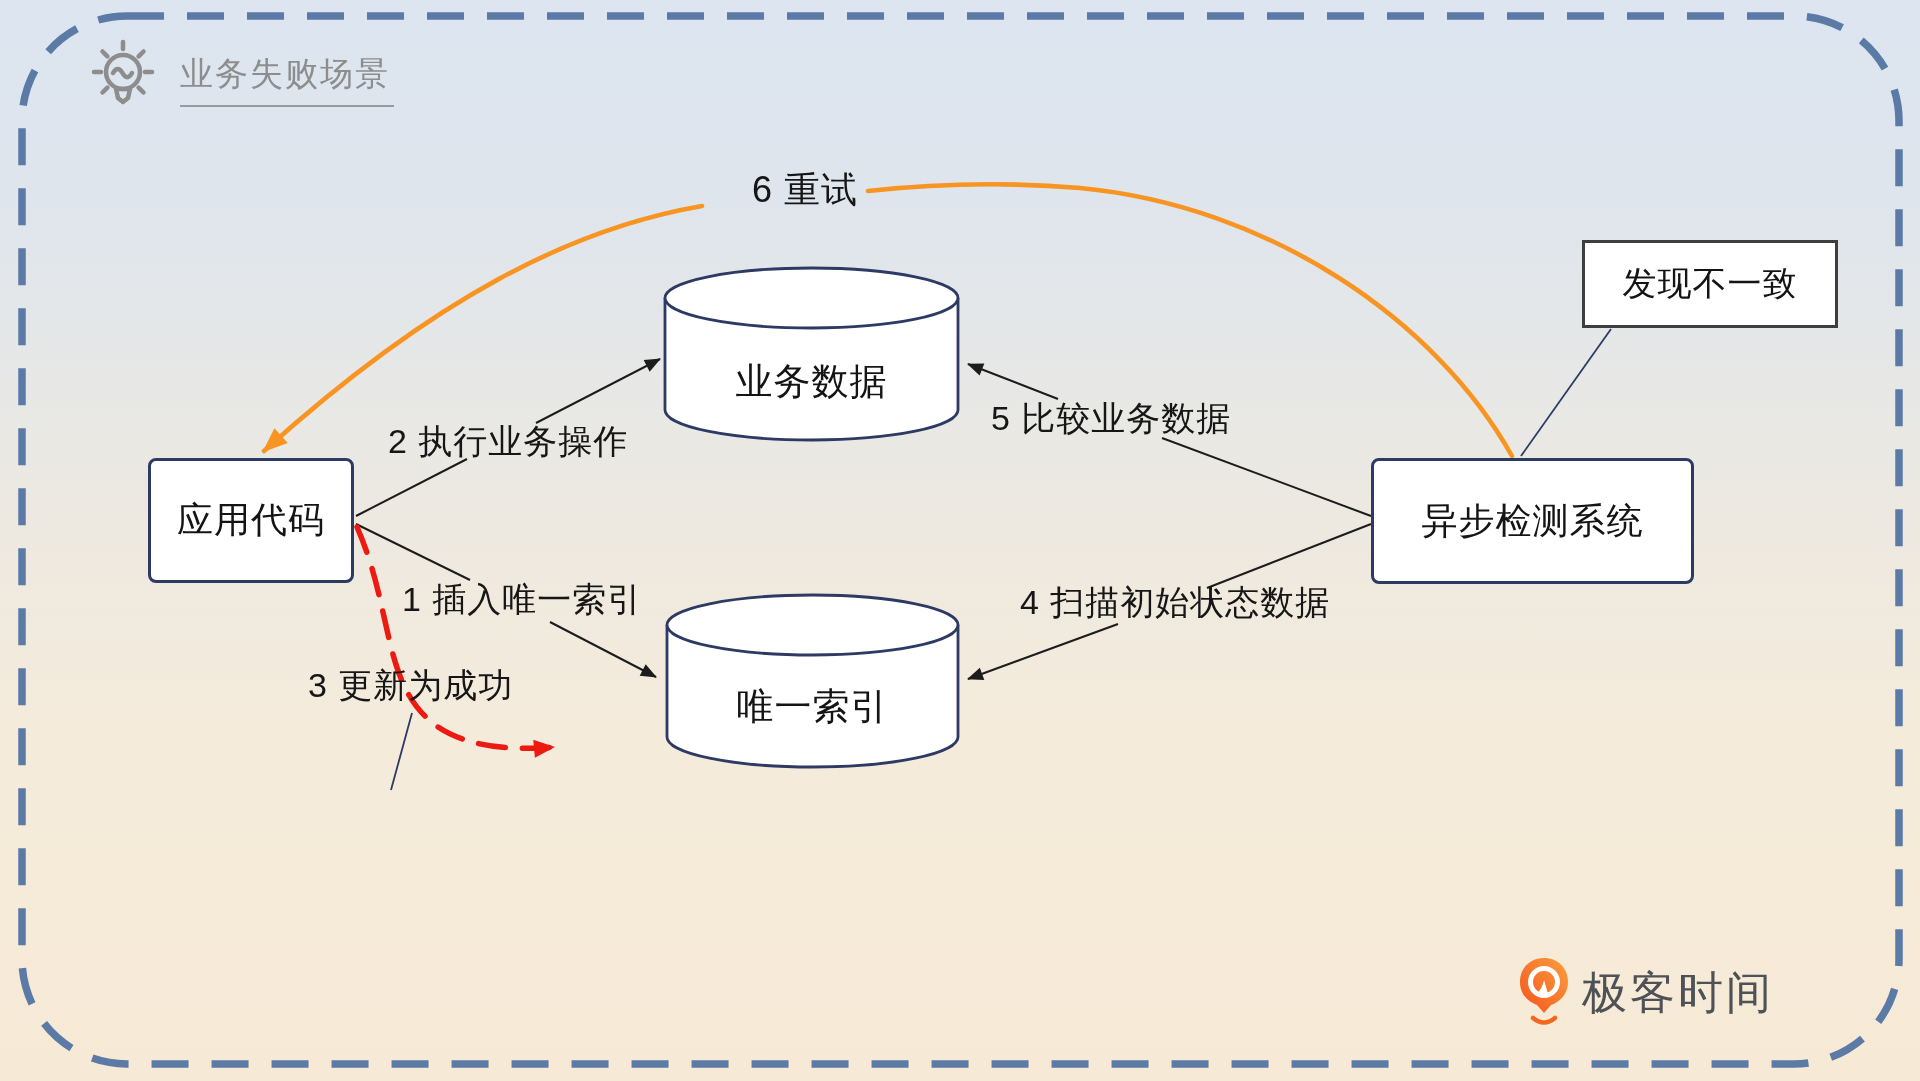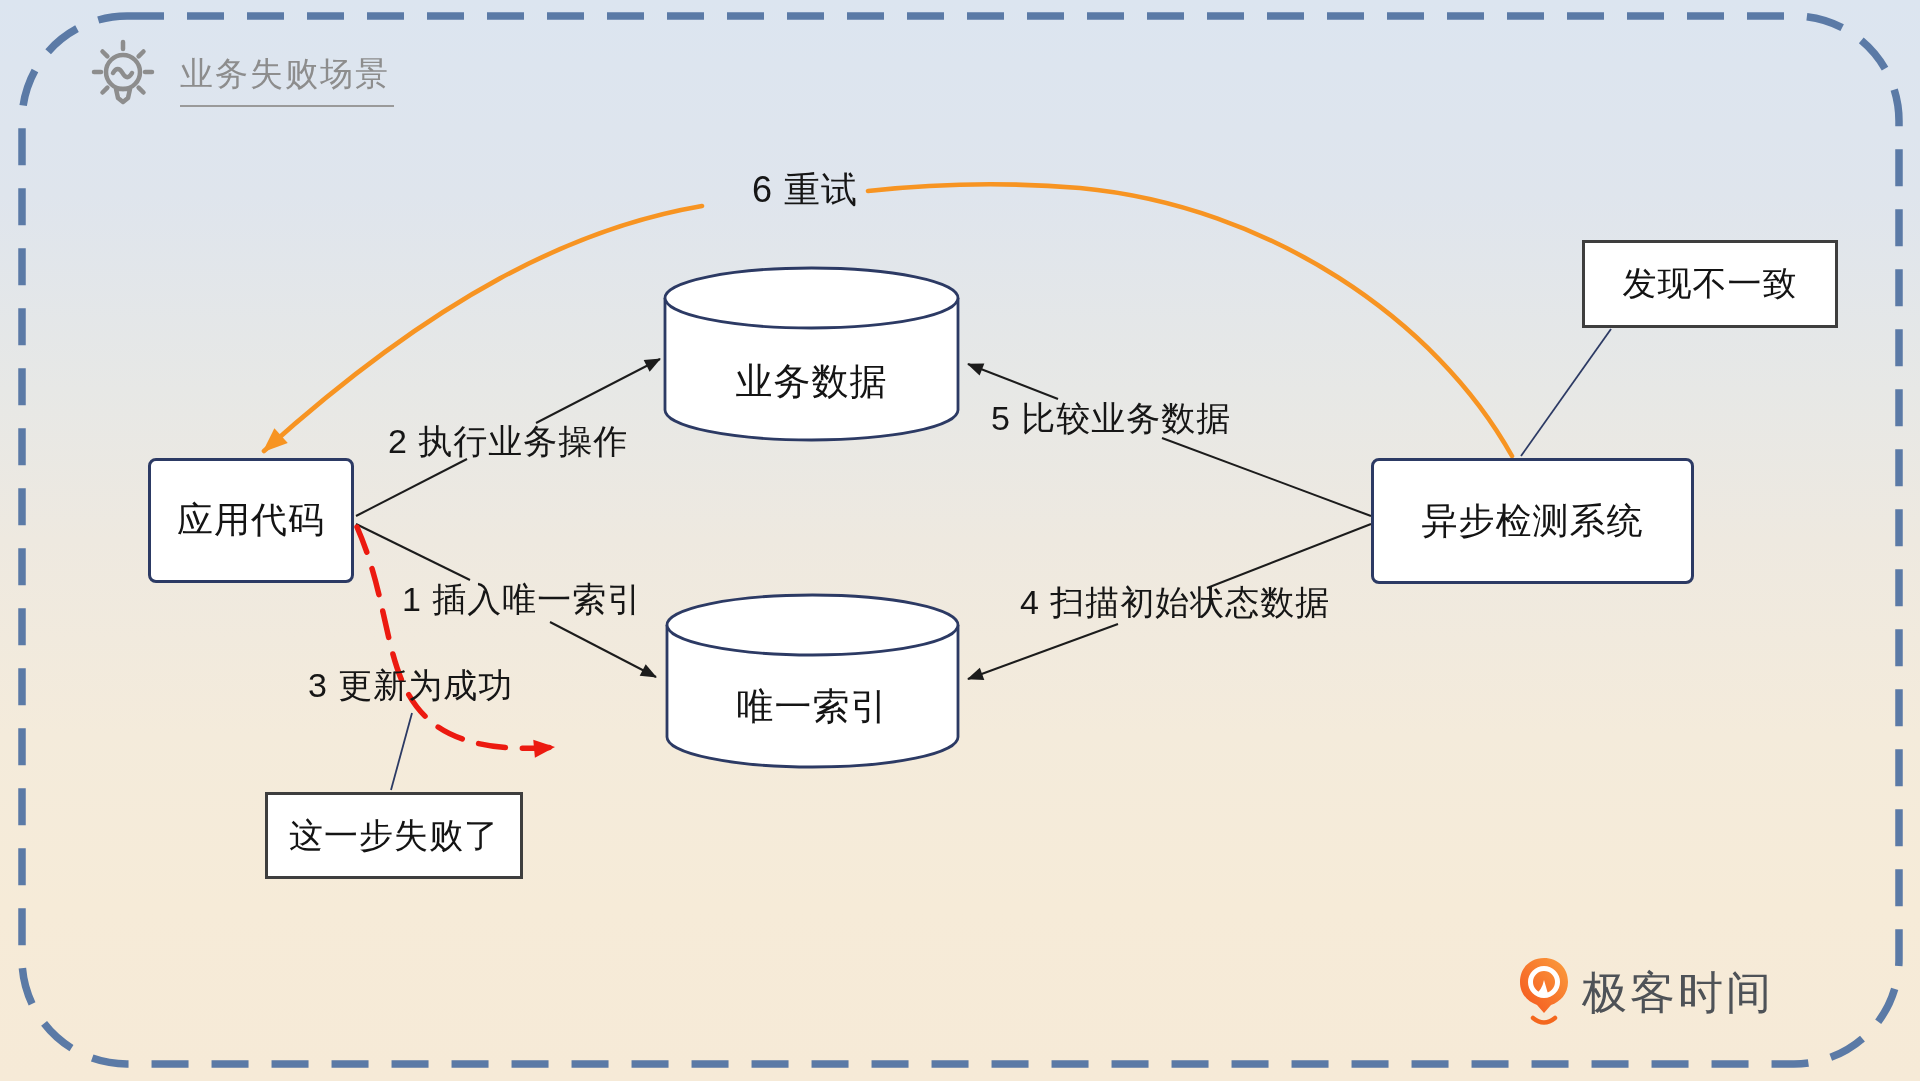--- a/index.html
+++ b/index.html
@@ -128,23 +128,20 @@
   </div>
 
   <div class="node rounded" style="left:1371px;top:458px;width:323px;height:126px;">
     <span>异步检测系统</span>
   </div>
 
   <div class="node note" style="left:1582px;top:240px;width:256px;height:88px;">
     <span>发现不一致</span>
   </div>
 
-  <div class="node note" style="left:265px;top:792px;width:258px;height:87px;">
-    <span>这一步失败了</span>
-  </div>
 
   <div class="cyl-label" style="left:665px;top:360px;width:293px;height:44px;">业务数据</div>
 
   <div class="cyl-label" style="left:667px;top:685px;width:291px;height:44px;">唯一索引</div>
 
   <div class="edge-label big" style="left:705px;top:172px;margin-left:47px;">6 重试</div>
 
   <div class="edge-label" style="left:388px;top:424px;">2 执行业务操作</div>
 
   <div class="edge-label" style="left:390px;top:582px;margin-left:12px;">1 插入唯一索引</div>

